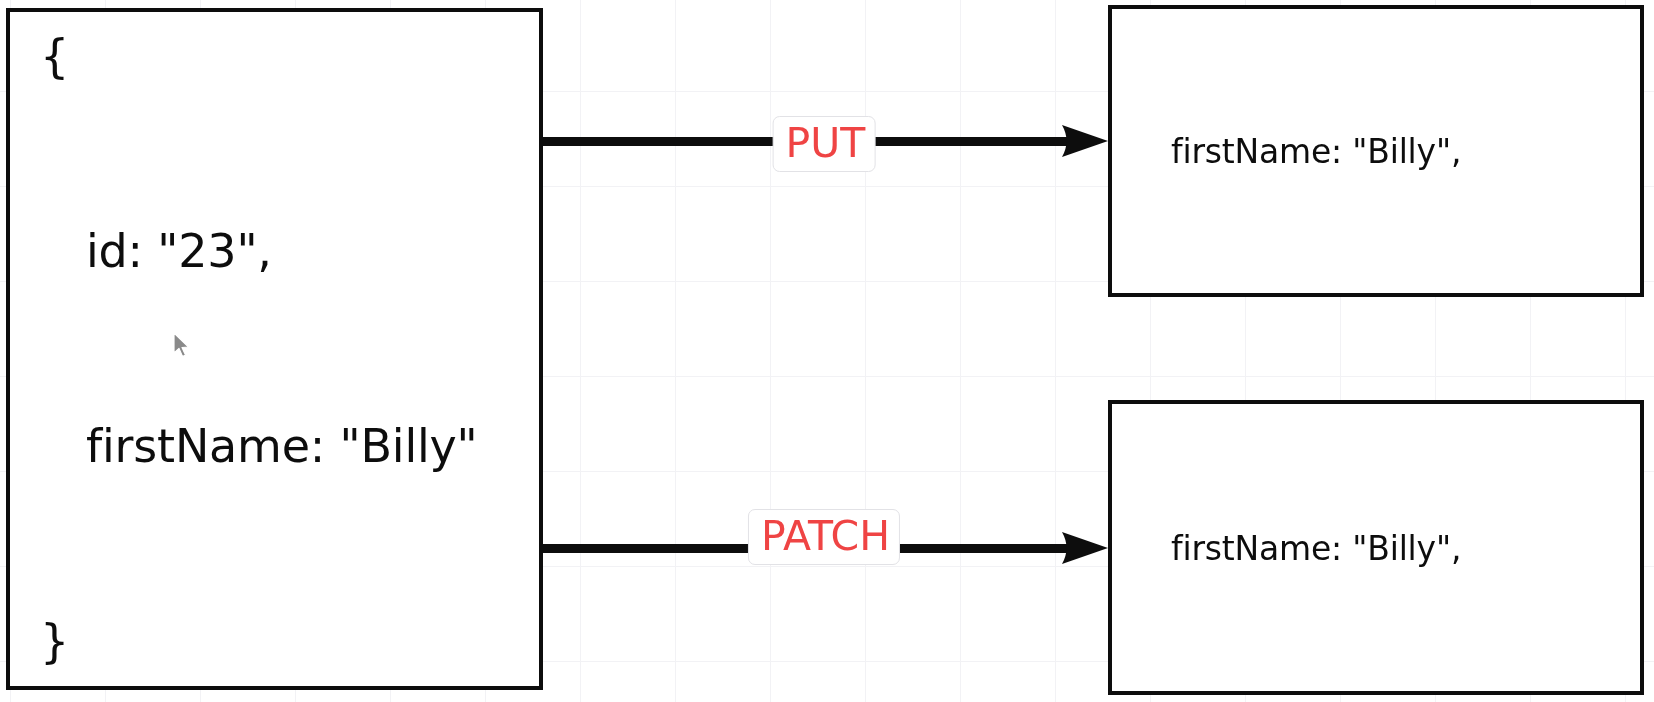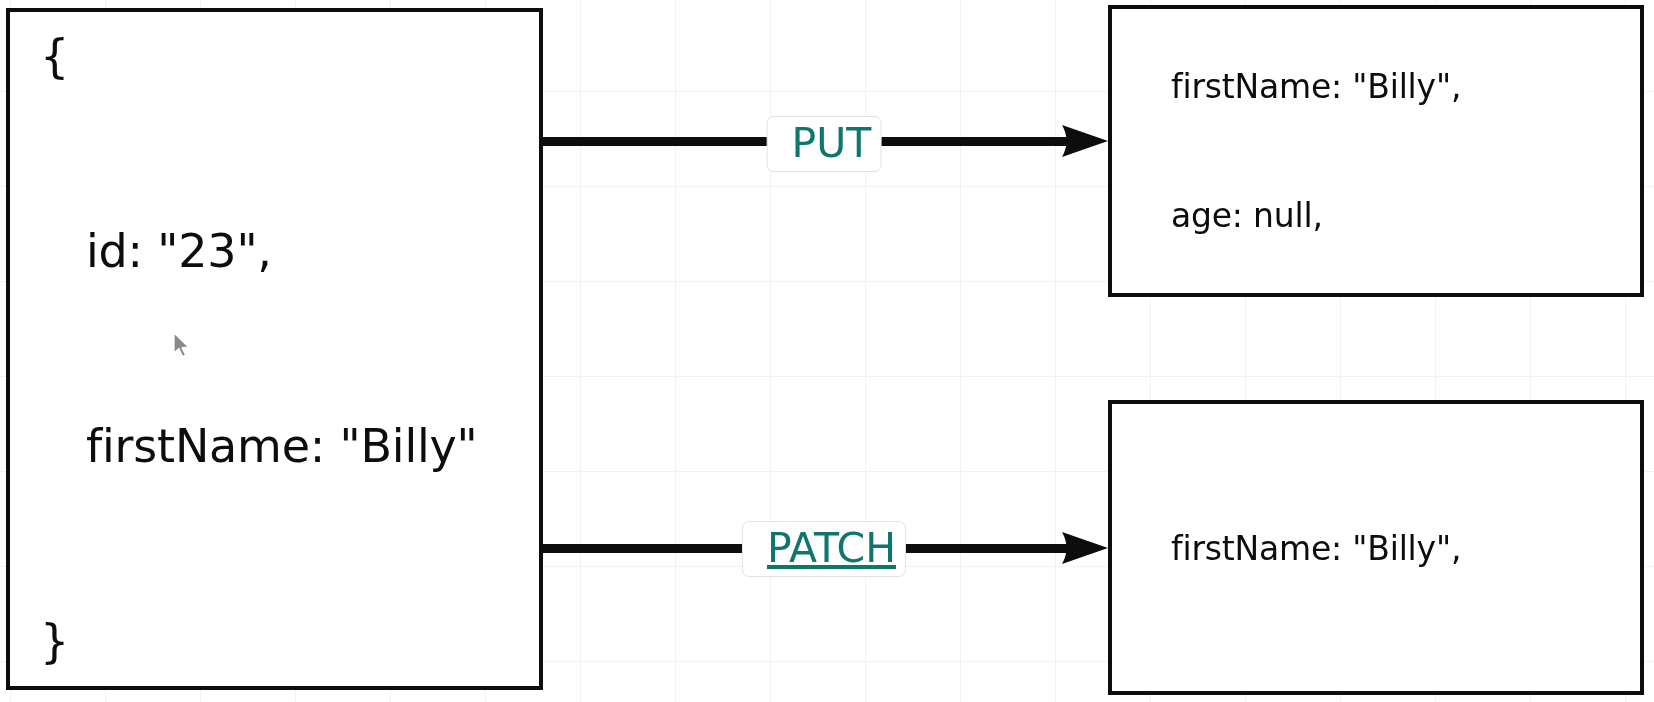--- a/index.html
+++ b/index.html
@@ -102,24 +102,24 @@
     height: 0;
   }
   .edge .arrow-head svg { display: block; }
 
   .edge-label {
     position: absolute;
     transform: translate(-50%, -50%);
     background: #ffffff;
     border: 1px solid #e2e2e6;
     border-radius: 7px;
-    padding: 3px 9px 5px 24px;
+    padding: 3px 9px 5px 12px;
     font-size: 41px;
     line-height: 46px;
-    color: #0f766e;
+    color: #ef4444;
     white-space: nowrap;
     letter-spacing: 0px;
   }
 
   
   #mouse-cursor {
     position: absolute;
     left: 172px;
     top: 332px;
     width: 20px;
@@ -139,21 +139,20 @@
       <span class="json-line indent">firstName: "Billy"</span>
       <span class="json-line">}</span>
     </div>
   </div>
 
   <div class="node" id="node-put">
     <div class="json-block">
       
       
       <span class="json-line indent">firstName: "Billy",</span>
-      <span class="json-line indent">age: null,</span>
       
       
     </div>
   </div>
 
   <div class="node" id="node-patch">
     <div class="json-block">
       
       
       <span class="json-line indent">firstName: "Billy",</span>
@@ -173,21 +172,21 @@
   <div class="edge-label" style="left:824px; top:144px;">PUT</div>
 
   <div class="edge" id="edge-patch" style="left:541px; top:548px; width:567px;">
     <div class="edge-line" style="width:527px;"></div>
     <div class="arrow-head" style="left:521px;">
       <svg width="46" height="32" viewBox="0 0 46 32" xmlns="http://www.w3.org/2000/svg">
         <path d="M46 16 L0 32 Q9 16 0 0 Z" fill="#0d0d0d"></path>
       </svg>
     </div>
   </div>
-  <div class="edge-label" style="left:824px; top:549px;text-decoration:underline;">PATCH</div>
+  <div class="edge-label" style="left:824px; top:537px;">PATCH</div>
 
   <div id="mouse-cursor">
     <svg width="20" height="28" viewBox="0 0 20 28" xmlns="http://www.w3.org/2000/svg">
       <path d="M2 1 L2 21 L7 16.5 L10.5 24.5 L13.5 23 L10 15.5 L16.5 15 Z" fill="#8a8a8a" stroke="#ffffff" stroke-width="1.2" stroke-linejoin="round"></path>
     </svg>
   </div>
 
 </div>
 
 </body></html>

